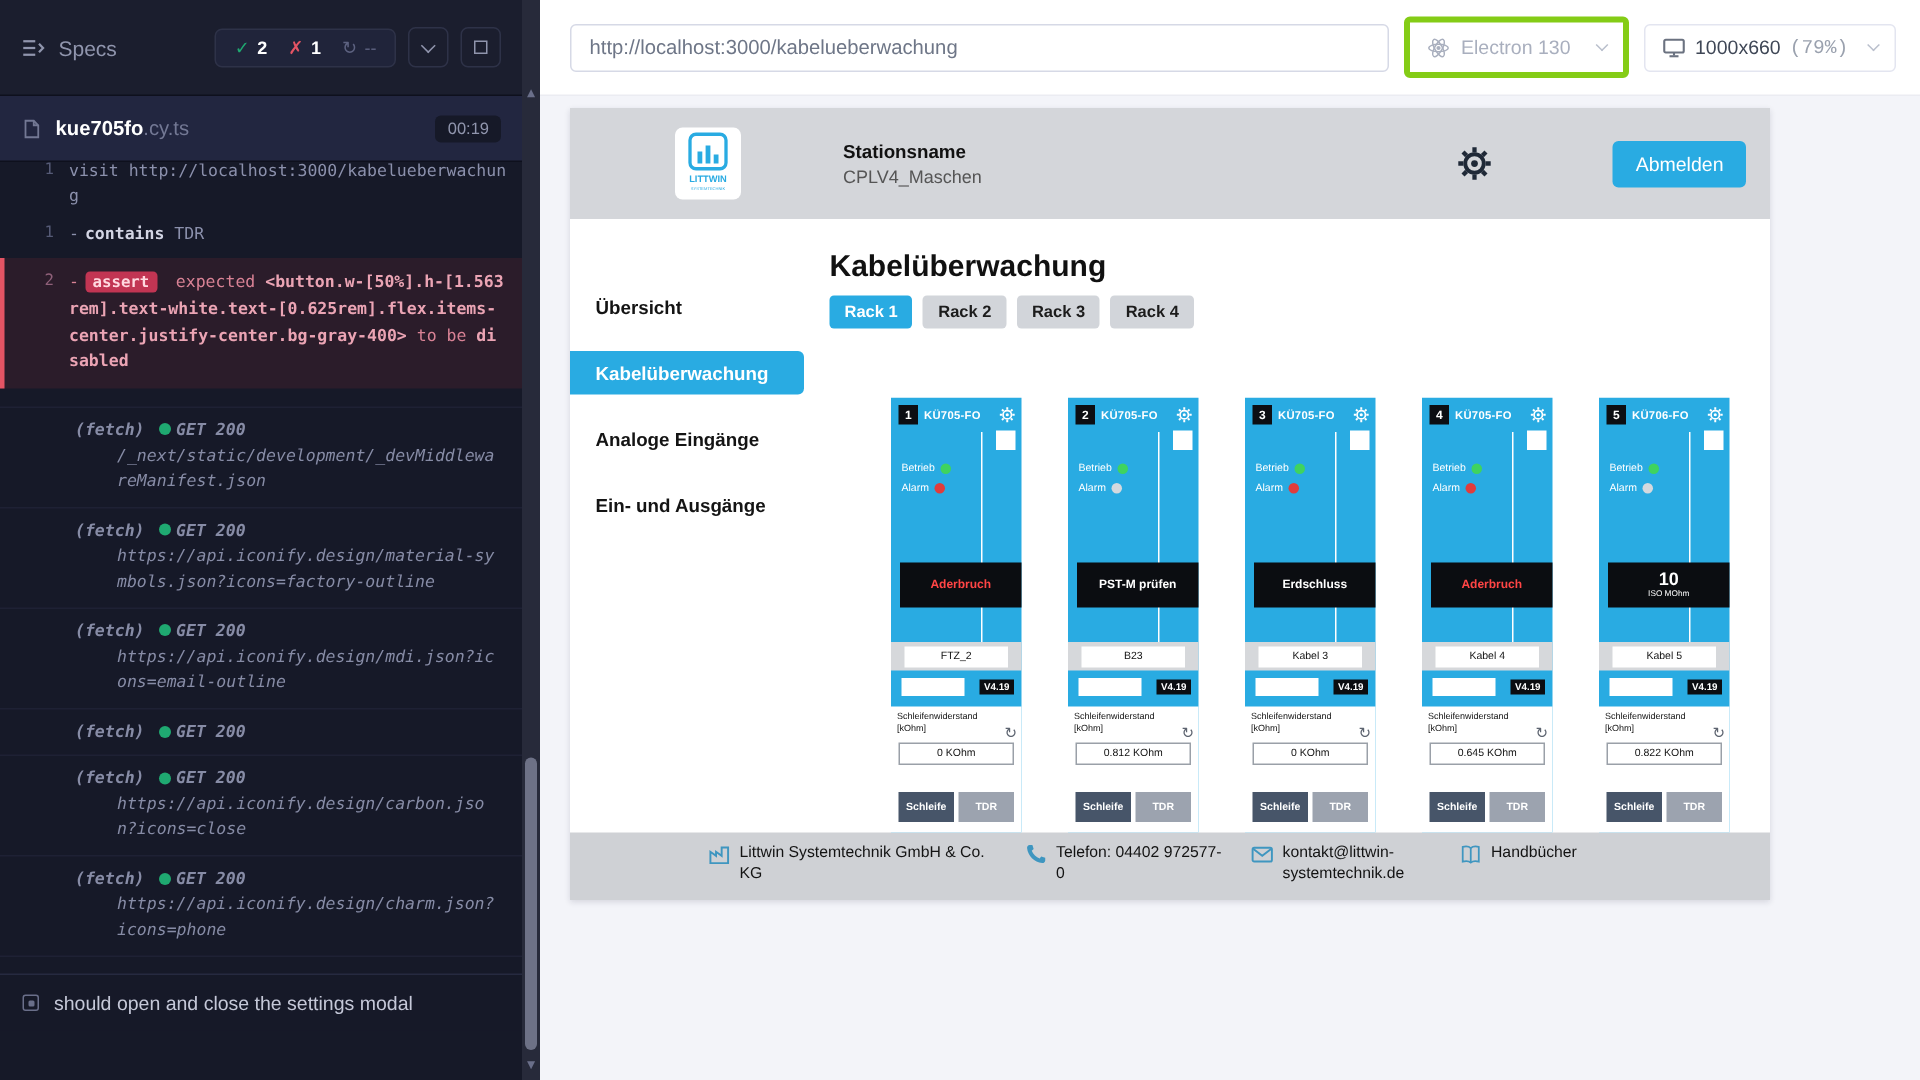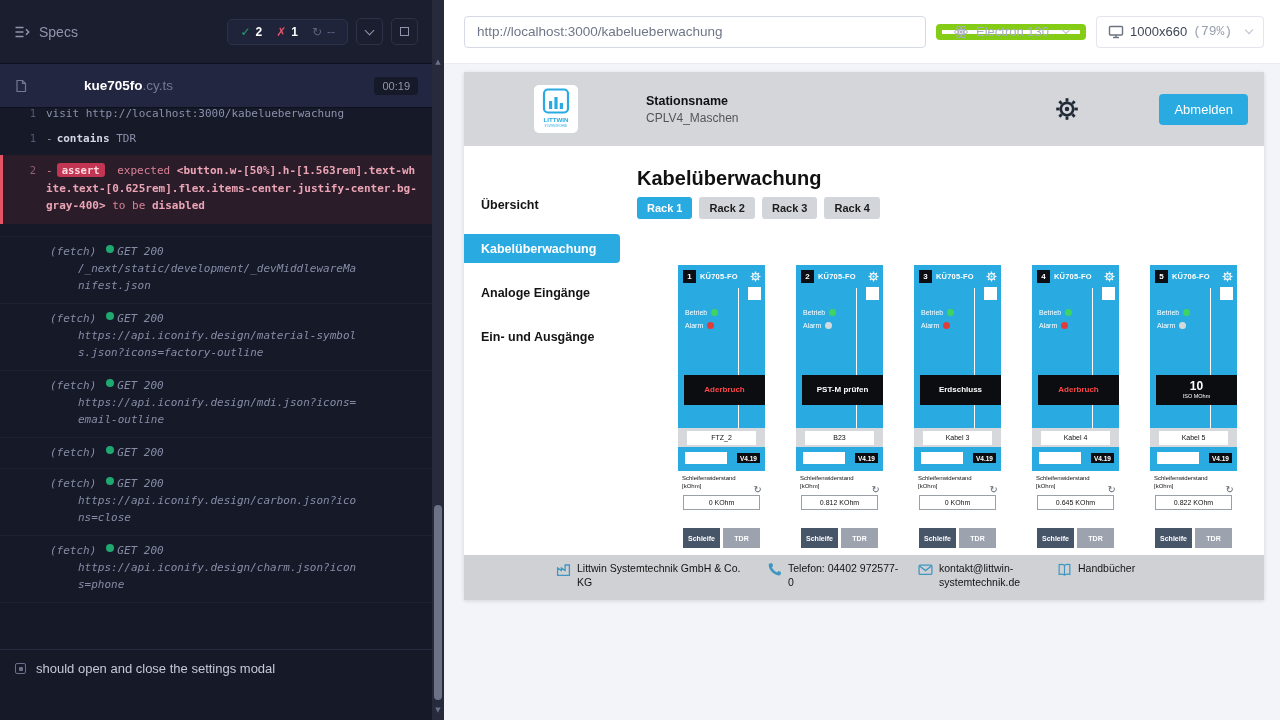--- a/index.html
+++ b/index.html
@@ -2,36 +2,36 @@
 <html style="--accent: #29abe2;"><head>
 <meta charset="utf-8">
 <style>
   * {margin:0; padding:0; box-sizing:border-box;}
   html,body {width:1280px; height:720px; overflow:hidden;}
   body {display:flex; font-family:"Liberation Sans", sans-serif; background:#f3f4f9;}
   :root {--accent:#29abe2;}
   .uni {font-family:"DejaVu Sans", sans-serif;}
 
   
-  .cy-panel {width:432px; flex-shrink:0; background:#161928; display:flex; flex-direction:column; overflow:hidden;}
+  .cy-panel {width:348px; flex-shrink:0; background:#161928; display:flex; flex-direction:column; overflow:hidden;}
   .cy-topbar {height:64px; flex-shrink:0; background:#1b1e2e; border-bottom:1px solid #0e101d; display:flex; align-items:center; justify-content:space-between; padding:0 14px;}
   .specs-toggle {display:flex; align-items:center; gap:9px; color:#9095ad; font-size:14px; cursor:pointer;}
   .topbar-right {display:flex; align-items:center; gap:8px;}
   .stats-box {display:flex; align-items:center; gap:14px; border:1px solid #2e3248; border-radius:5px; padding:5px 12px; background:#20243a;}
   .stat {display:flex; align-items:center; gap:5px; font-size:12px;}
   .stat .num {color:#fff; font-weight:bold;}
   .stat.passed .glyph {color:#1fa971; font-size:12px; font-weight:bold;}
   .stat.failed .glyph {color:#e45464; font-size:12px; font-weight:bold;}
   .stat.pending {color:#5d6280;}
   .icon-btn {width:27px; height:27px; border:1px solid #2e3248; border-radius:5px; background:transparent; display:flex; align-items:center; justify-content:center; color:#9095ad; cursor:pointer;}
   .chev {width:7px; height:7px; border-right:1.5px solid currentColor; border-bottom:1.5px solid currentColor; transform:rotate(45deg); margin-top:-3px;}
   .stop-sq {width:9px; height:9px; border:1.5px solid #9095ad; display:inline-block;}
 
   .spec-row {height:44px; flex-shrink:0; background:#222640; display:flex; align-items:center; gap:9px; padding:0 14px; border-bottom:1px solid #0e101d; cursor:pointer;}
-  .spec-name {font-size:13.5px; color:#fff; font-weight:bold; flex:1; white-space:nowrap; overflow:hidden;margin-left:47px;}
+  .spec-name {font-size:13.5px; color:#fff; font-weight:bold; flex:1; white-space:nowrap; overflow:hidden;}
   .spec-ext {color:#737894; font-weight:normal;}
   .time-badge {background:#161928; color:#9095ad; font-size:11px; padding:3px 8px; border-radius:4px;}
 
   .cy-log {flex:1; overflow:hidden;}
   .cmd-row {display:flex; padding:4px 10px 4px 0;}
   .gutter {width:46px; flex-shrink:0; text-align:right; padding-right:10px; color:#555a76; font-family:"DejaVu Sans Mono", monospace; font-size:10.5px; padding-top:2px;}
   .cmd-text {font-family:"DejaVu Sans Mono", monospace; font-size:11px; color:#8b90ac; line-height:1.55; word-break:break-all;}
   .visit-row {margin-top:-7px;}
   .cmd-name2 {color:#d3d5e4; font-weight:bold;}
   .dash {margin-right:4px;}
@@ -39,39 +39,39 @@
   .tri {width:0; height:0; border-left:4px solid transparent; border-right:4px solid transparent; border-top:5px solid #5d6280; display:inline-block;}
 
   .assert-row {background:#2b1c2a; border-left:3px solid #e45464; margin-top:4px; padding:7px 12px 9px 0; cursor:pointer;}
   .assert-row .gutter {width:43px; color:#8f6079;}
   .assert-text {font-family:"DejaVu Sans Mono", monospace; font-size:11px; line-height:1.6; color:#d98295; word-break:break-all;}
   .assert-text b {color:#eba4b4;}
   .assert-badge {background:#c23553; color:#ffd9e0; font-weight:bold; border-radius:3px; padding:1px 5px; margin-right:6px; font-size:10.5px;}
 
   .fetch-row {border-bottom:1px solid #1e2134; padding:8px 14px 9px 50px; font-family:"DejaVu Sans Mono", monospace; font-style:italic; font-size:11px; color:#878ca6; cursor:pointer;}
   .fetch-row.first {border-top:1px solid #1e2134; margin-top:12px;}
-  .fetch-line1 {display:flex; gap:3px; font-weight:normal;}
+  .fetch-line1 {display:flex; align-items:center; gap:3px; font-weight:bold;}
   .dot {width:8px; height:8px; border-radius:50%; background:#1fa971; display:inline-block; margin-left:7px;}
   .fetch-url {padding-left:28px; max-width:312px; line-height:1.55; word-break:break-all; margin-top:2px;}
 
   .next-test {flex-shrink:0; border-top:1px solid #262a40; display:flex; align-items:center; gap:10px; padding:11px 15px; color:#c5c8d8; font-size:13px; background:#161928; cursor:pointer;}
   .test-icon {width:11px; height:11px; border:1.5px solid #6a6f8a; border-radius:2px; position:relative; flex-shrink:0;}
   .test-icon::after {content:""; position:absolute; inset:2.5px; background:#6a6f8a; border-radius:1px;}
   .bottom-pad {height:33px; flex-shrink:0; background:#161928;}
 
   .cy-scroll {width:12px; flex-shrink:0; background:#272a3a; position:relative;}
   .cy-scroll .arr {position:absolute; left:0; width:12px; text-align:center; color:#6a6f8a; font-size:7px; cursor:pointer;}
   .arr.up {top:58px;} .arr.down {bottom:6px;}
   .scroll-thumb {position:absolute; left:2px; width:8px; top:505px; height:195px; background:#6d7186; border-radius:4px; cursor:pointer;}
 
   
   .right {flex:1; display:flex; flex-direction:column; min-width:0; background:#f3f4f9;}
   .browser-bar {height:64px; flex-shrink:0; background:#fff; display:flex; align-items:center; gap:10px; padding:0 16px 0 20px; border-bottom:1px solid #ebecf2;}
   .url-input {flex:1; height:32px; border:1px solid #d6d9e6; border-radius:4px; display:flex; align-items:center; padding:0 12px; font-size:13.5px; color:#6e7687; background:#fff; white-space:nowrap; overflow:hidden; cursor:text;}
-  .browser-select {width:150px; height:16px; border:6px solid #84cc16; border-radius:4px; display:flex; align-items:center; gap:7px; padding:0 11px; font-size:13px; color:#a9afbe; cursor:pointer;}
+  .browser-select {width:150px; height:41px; border:4px solid #84cc16; border-radius:4px; display:flex; align-items:center; gap:7px; padding:0 11px; font-size:13px; color:#a9afbe; cursor:pointer;}
   .viewport-box {width:168px; height:32px; border:1px solid #e3e5f0; border-radius:4px; display:flex; align-items:center; gap:6px; padding:15px 11px; font-size:13px; color:#3f4756; cursor:pointer;}
   .browser-select .chev, .viewport-box .chev {margin-left:auto; color:#b9bfcc; width:6px; height:6px;}
   .vp-zoom {color:#9aa1ae;font-family:Liberation Mono, monospace;}
   .sicon {flex-shrink:0;}
 
   .aut-area {flex:1; padding:8px 0 0 20px; overflow:hidden;}
   .app {width:800px; height:528px; background:#fff; box-shadow:0 1px 4px rgba(30,30,60,0.14); display:flex; flex-direction:column;}
 
   .app-header {height:74px; flex-shrink:0; background:#d4d6da; display:flex; align-items:center;}
   .logo-box {width:44px; height:48px; background:#fff; border-radius:5px; margin-left:70px; display:flex; align-items:center; justify-content:center; color:var(--accent);}

